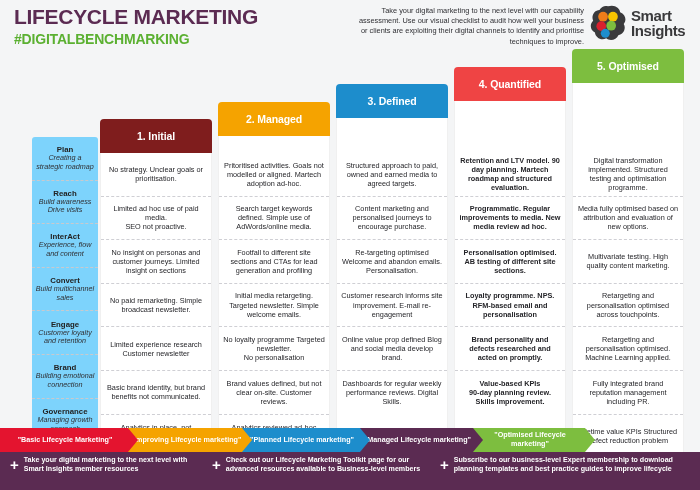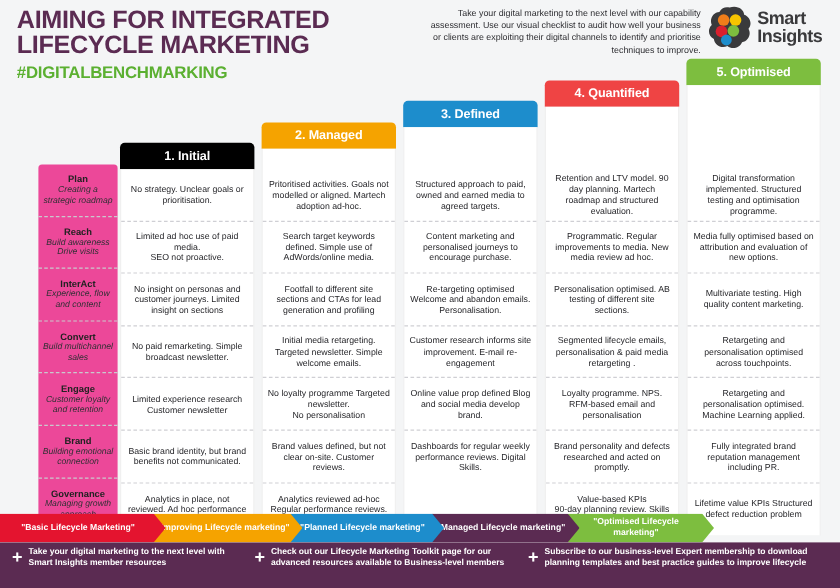--- a/index.html
+++ b/index.html
@@ -29,34 +29,34 @@
   }
   .logo-wrap { position: absolute; left: 590px; top: 5px; display: flex; align-items: center; gap: 5px; }
   .logo-mark { width: 36px; height: 36px; }
   .logo-text { font-size: 15px; font-weight: bold; color: #3a3a3c; line-height: 15px; letter-spacing: -0.4px; }
 
   
   .board { position: absolute; left: 0; top: 62px; width: 700px; height: 368px; }
 
   .rowlabels {
     position: absolute; left: 32px; top: 75px; width: 66px;
-    background: #ec4899; border-radius: 3px;
+    background: #7dd3fc; border-radius: 3px;
   }
   .rl {
     height: 43.6px; display: flex; flex-direction: column;
     align-items: center; justify-content: center; text-align: center;
     border-bottom: 1px dashed #c9c9cd; padding: 1px 2px;
   }
   .rl:last-child { border-bottom: none; }
   .rl-title { font-size: 7.8px; font-weight: bold; color: #222; line-height: 9px; }
   .rl-sub { font-size: 7.2px; font-style: italic; color: #303034; line-height: 8.6px; }
 
   .col { position: absolute; width: 112px; border-radius: 4px 4px 0 0; }
   .col-hd {
-    height: 22px; display: flex; align-items: center; justify-content: center;
+    height: 34px; display: flex; align-items: center; justify-content: center;
     color: #fff; font-size: 10.5px; font-weight: bold; border-radius: 4px 4px 0 0;
     letter-spacing: -0.1px;
   }
   .col-body { background: #fff; border-left: 1px solid rgba(0,0,0,.06); border-right: 1px solid rgba(0,0,0,.06); }
   .cell {
     height: 43.6px; display: flex; align-items: center; justify-content: center;
     text-align: center; font-size: 7.3px; line-height: 9.1px; color: #26262a;
     padding: 1px 4px; border-bottom: 1px dashed #cfcfd4;
   }
   .cell:last-child { border-bottom: none; }
@@ -80,21 +80,20 @@
   .plus { color: #fff; font-size: 15px; font-weight: bold; line-height: 13px; margin-top: 2px; }
   .cta-txt { color: #fff; font-size: 7.1px; font-weight: bold; line-height: 9.4px; }
 </style>
 </head>
 <body>
 
 <div id="root">
 
   <div class="hdr">
     <div class="title-block">
-      <div class="title-l1">AIMING FOR INTEGRATED</div>
       <div class="title-l2">LIFECYCLE MARKETING</div>
       <div class="hashtag">#DIGITALBENCHMARKING</div>
     </div>
     <div class="intro">Take your digital marketing to the next level with our capability assessment. Use our visual checklist to audit how well your business or clients are exploiting their digital channels to identify and prioritise techniques to improve.</div>
     <div class="logo-wrap">
       <svg class="logo-mark" viewBox="0 0 40 40">
         <path d="M20 1.5 C27 -1 33 3 33.5 8 C39.5 10 41 17 37.5 21 C40.5 26 37 33 31.5 33.5 C29.5 39 22 40.5 18 37 C12.5 40 6 36 5.5 30.5 C0 28 -0.5 21 3.5 17.5 C1 12 5 5.5 10.5 5.5 C13 1.5 16.5 0.5 20 1.5 Z" fill="#3a3a3c"></path>
         <circle cx="14.5" cy="13" r="5.4" fill="#EF7D1A"></circle>
         <circle cx="25.5" cy="13" r="5.4" fill="#F7C400"></circle>
         <circle cx="12.5" cy="23.5" r="5.4" fill="#D9202E"></circle>
@@ -134,21 +133,21 @@
           <div class="rl-title">Brand</div>
           <div class="rl-sub">Building emotional<br>connection</div>
         </div>
         <div class="rl">
           <div class="rl-title">Governance</div>
           <div class="rl-sub">Managing growth<br>approach</div>
         </div>
       </div>
     <div id="cols">
         <div class="col" style="left: 100px; top: 57px;">
-          <div class="col-hd" style="background: #000000;">1. Initial</div>
+          <div class="col-hd" style="background: #7f1d1d;">1. Initial</div>
           <div class="col-body" style="height: 305.2px;">
             <div style="height: 0px;"></div>
             <div class="cell">
               <span>No strategy. Unclear goals or prioritisation.</span>
             </div>
             <div class="cell">
               <span>Limited ad hoc use of paid media.<br>SEO not proactive.</span>
             </div>
             <div class="cell">
               <span>No insight on personas and customer journeys. Limited insight on sections</span>
@@ -213,33 +212,30 @@
             <div class="cell">
               <span>Online value prop defined Blog and social media develop brand.</span>
             </div>
             <div class="cell">
               <span>Dashboards for regular weekly performance reviews. Digital Skills.</span>
             </div>
           </div>
         </div>
         <div class="col" style="left: 454px; top: 4.5px;">
           <div class="col-hd" style="background: #ef4444;">4. Quantified</div>
-          <div class="col-body" style="height: 357.7px;">
+          <div class="col-body" style="height: 357.7px; font-weight: bold;">
             <div style="height: 52.5px;"></div>
             <div class="cell">
               <span>Retention and LTV model. 90 day planning. Martech roadmap and structured evaluation.</span>
             </div>
             <div class="cell">
               <span>Programmatic. Regular improvements to media. New media review ad hoc.</span>
             </div>
             <div class="cell">
               <span>Personalisation optimised. AB testing of different site sections.</span>
-            </div>
-            <div class="cell">
-              <span>Segmented lifecycle emails, personalisation &amp; paid media retargeting .</span>
             </div>
             <div class="cell">
               <span>Loyalty programme. NPS. RFM-based email and personalisation</span>
             </div>
             <div class="cell">
               <span>Brand personality and defects researched and acted on promptly.</span>
             </div>
             <div class="cell">
               <span>Value-based KPIs<br>90-day planning review. Skills improvement.</span>
             </div>

